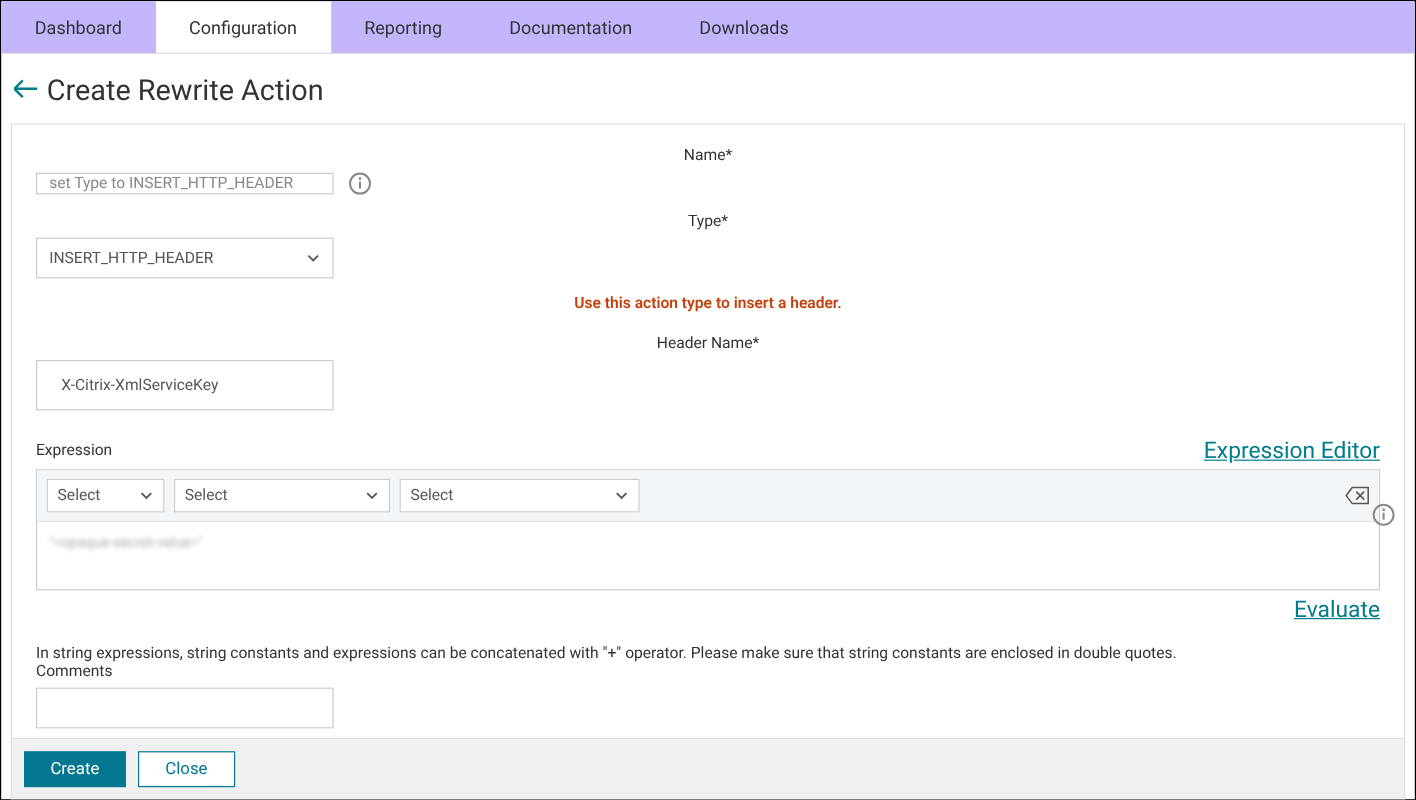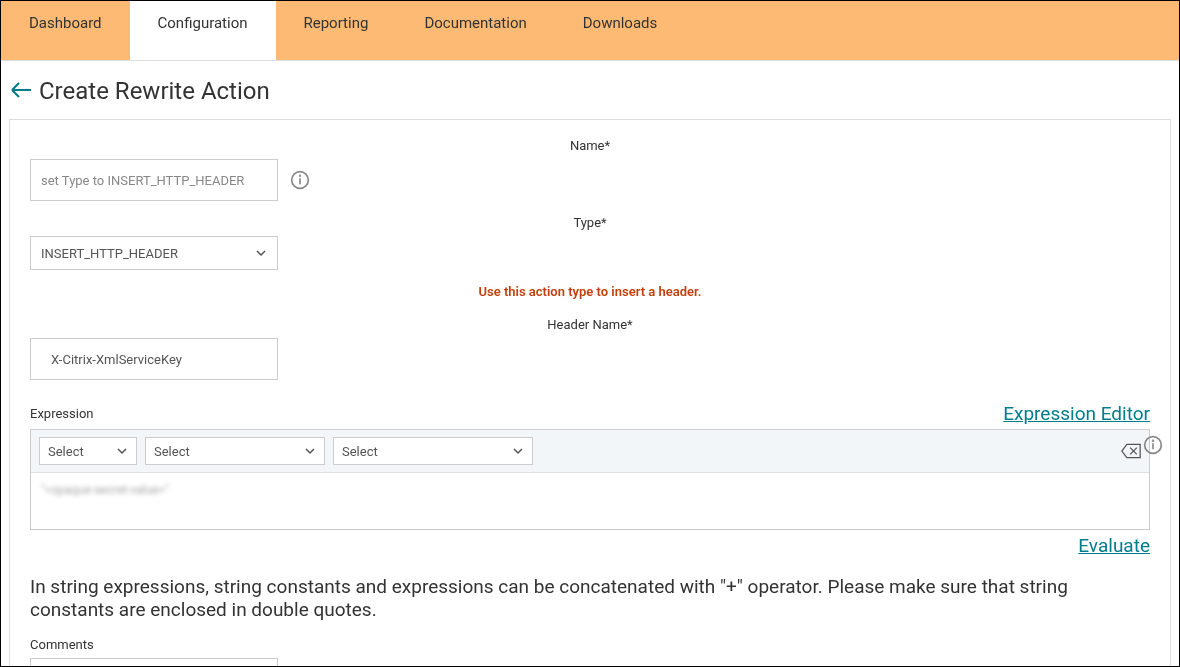--- a/index.html
+++ b/index.html
@@ -1,47 +1,47 @@
 <!DOCTYPE html>
 <html><head>
 <meta charset="utf-8">
 <style>
 * { box-sizing: border-box; margin: 0; padding: 0; font-family: -apple-system, BlinkMacSystemFont, "Segoe UI", Roboto, Arial, sans-serif; }
 body { background: #fff; width: 1180px; height: 667px; overflow: hidden; border: 1px solid #000; }
-.tabs { display: flex; background: #fdba74; height: 60px; border-bottom: 1px solid #ddd; }
+.tabs { display: flex; background: #c4b5fd; height: 44px; border-bottom: 1px solid #ddd; }
 .tab { padding: 0 28px; line-height: 44px; font-size: 15px; color: #333; cursor: pointer; }
 .tab.active { background: #fff; }
 .header { display: flex; align-items: center; padding: 16px 8px 14px 8px; }
 .back-arrow { width: 24px; height: 24px; color: #007d8a; cursor: pointer; margin-right: 6px; }
 .page-title { font-size: 24px; color: #333; font-weight: 400; }
 .form-panel { margin: 0 8px; border: 1px solid #ddd; padding: 18px 20px 8px 20px; background: #fff; }
 .field-label { font-size: 13px; color: #333; display: block; margin-bottom: 6px; text-align: center; }
 .field-row { display: flex; align-items: center; margin-bottom: 14px; }
-.text-input { width: 248px; height: 42px; border: 1px solid #ccc; padding: 0 10px; font-size: 13px; color: #555; }
+.text-input { width: 248px; height: 18px; border: 1px solid #ccc; padding: 0 10px; font-size: 13px; color: #555; }
 .text-input::placeholder { color: #888; }
 .info-icon { width: 20px; height: 20px; color: #888; margin-left: 12px; cursor: pointer; }
 .select-wrap { position: relative; width: 248px; height: 34px; border: 1px solid #ccc; background: #fff; display: flex; align-items: center; padding: 0 10px; cursor: pointer; }
 .select-wrap .sel-text { font-size: 13px; color: #555; flex: 1; }
 .chevron { width: 12px; height: 12px; color: #555; }
 .type-desc { font-size: 13px; font-weight: 600; color: #c2410c; margin-bottom: 18px; text-align: center; }
 .expr-header { display: flex; justify-content: space-between; align-items: center; margin-bottom: 4px; }
 .link { color: #007d8a; font-size: 19px; text-decoration: underline; cursor: pointer; }
 .expr-box { border: 1px solid #ccc; width: 100%; }
 .expr-toolbar { background: #f3f6f8; border-bottom: 1px solid #e0e0e0; padding: 7px 8px; display: flex; align-items: center; gap: 8px; }
 .expr-toolbar .tb-select { height: 28px; border: 1px solid #ccc; background: #fff; display: flex; align-items: center; padding: 0 8px; cursor: pointer; }
 .tb-select.s1 { width: 98px; }
 .tb-select.s2 { width: 180px; }
 .tb-select.s3 { width: 200px; }
 .tb-select .sel-text { font-size: 13px; color: #555; flex: 1; }
 .toolbar-spacer { flex: 1; }
 .backspace-icon { width: 20px; height: 16px; color: #555; cursor: pointer; }
 .expr-content { min-height: 56px; padding: 10px; font-size: 12px; color: #aaa; filter: blur(2px); user-select: none; white-space: nowrap; overflow: hidden; }
 .expr-footer { display: flex; justify-content: flex-end; margin-top: 4px; margin-bottom: 18px; }
 .outer-info { position: absolute; cursor: pointer; }
-.help-text { font-size: 19px; color: #333; margin-bottom: 16px; }
+.help-text { font-size: 13px; color: #333; }
 .comments-lbl { font-size: 13px; color: #333; margin-bottom: 6px; display: block; }
 .comments-input { width: 248px; height: 34px; border: 1px solid #ccc; }
 .button-bar { background: #f0f0f0; margin: 0 8px; padding: 10px; display: flex; gap: 10px; border: 1px solid #ddd; border-top: none; }
 .btn { height: 30px; padding: 0 22px; font-size: 14px; cursor: pointer; border: none; }
 .btn-primary { background: #02778f; color: #fff; }
 .btn-secondary { background: #fff; color: #02778f; border: 1px solid #02778f; }
 .form-wrap { position: relative; }
 </style>
 </head>
 <body>

